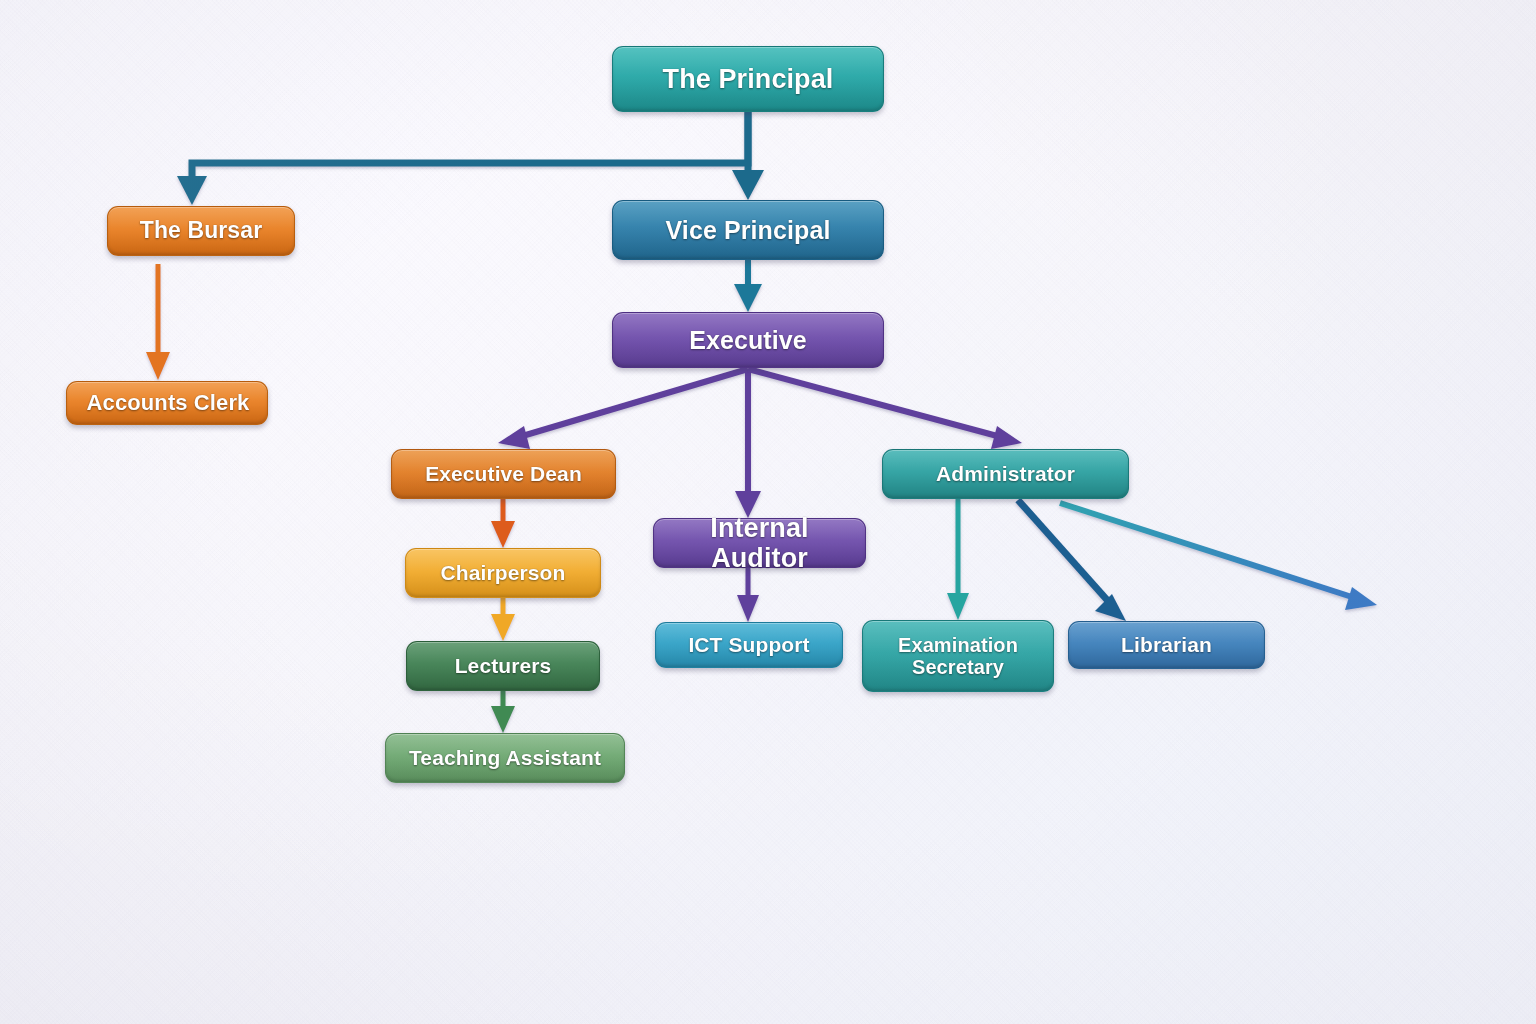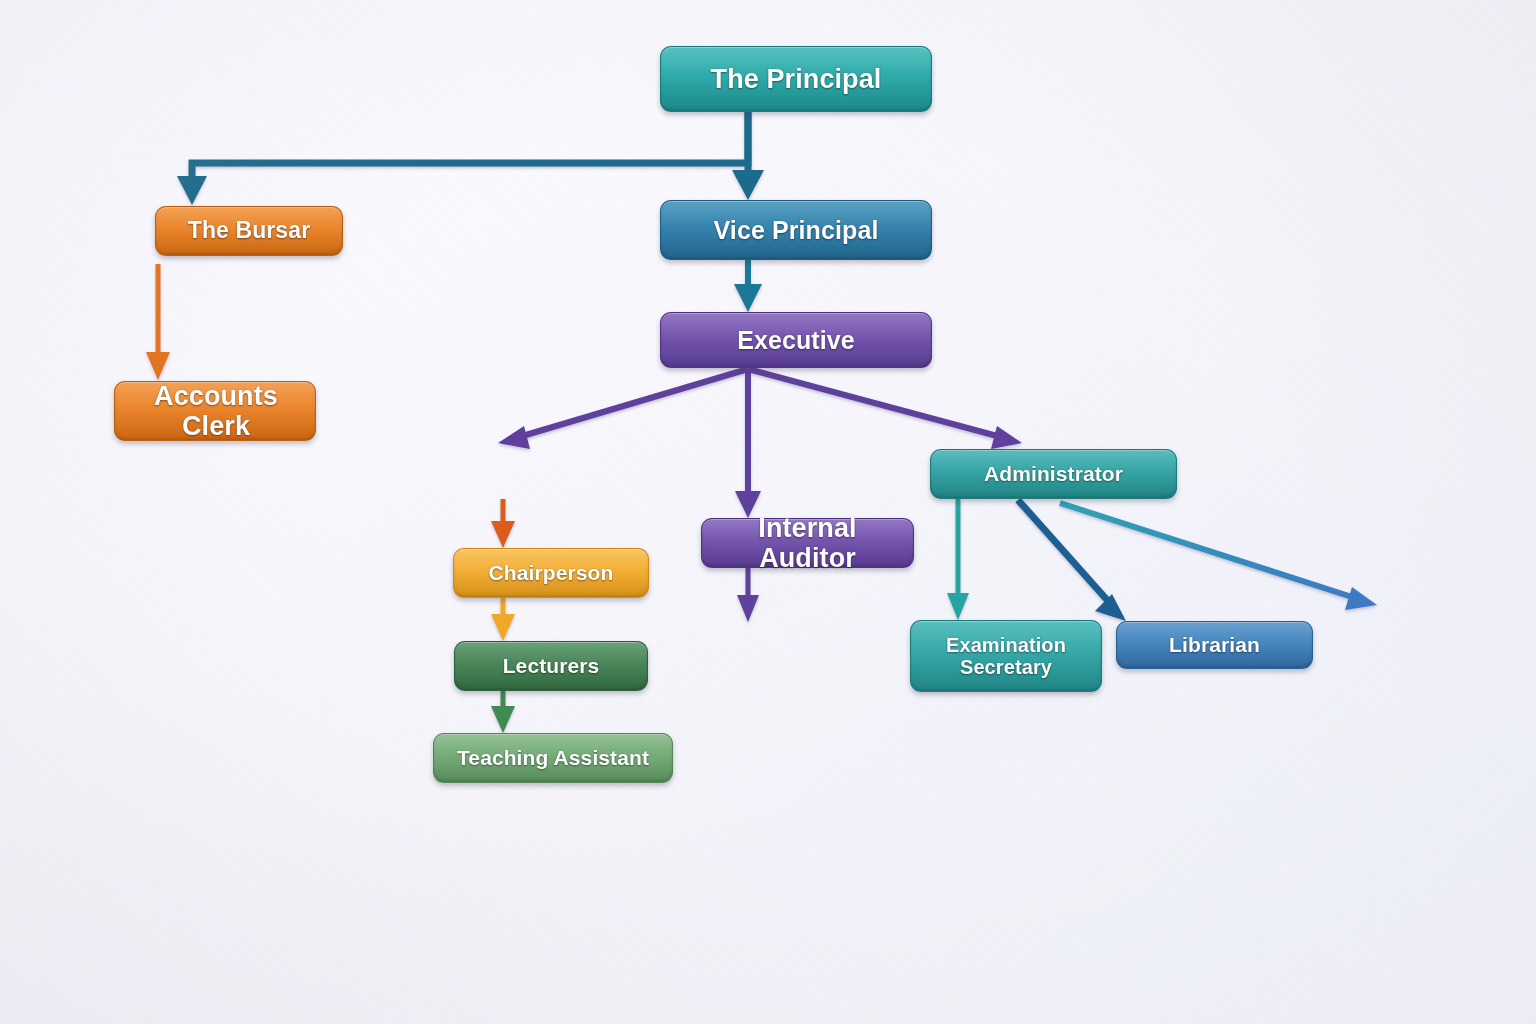--- a/index.html
+++ b/index.html
@@ -59,21 +59,20 @@
     font-weight: bold;
     letter-spacing: 0.1px;
     line-height: 1.12;
     text-shadow: 0 1px 2px rgba(0,0,0,0.42), 0 0 1px rgba(0,0,0,0.30);
     padding: 0 10px;
     z-index: 4;
     box-shadow:
       0 3px 5px rgba(60,55,90,0.30),
       0 1px 0 rgba(255,255,255,0.30) inset,
       0 -2px 3px rgba(0,0,0,0.13) inset;
-    margin-left: 48px;
   }
 
   .node::after {
     content: "";
     position: absolute;
     inset: 0;
     border-radius: 11px;
     pointer-events: none;
     background: linear-gradient(180deg, rgba(255,255,255,0.20) 0%, rgba(255,255,255,0.05) 45%, rgba(0,0,0,0.07) 100%);
   }
@@ -184,51 +183,61 @@
               border:1px solid rgba(170,85,10,0.75);">
     <span class="label">The Bursar</span>
   </div>
 
   <div class="node" style="left:612px; top:200px; width:272px; height:60px; font-size:25px;
               background: linear-gradient(180deg,#3189b4 0%,#2a7aa6 55%,#226c95 100%);
               border:1px solid rgba(20,85,120,0.78);">
     <span class="label">Vice Principal</span>
   </div>
 
-  <div class="node" style="left:66px; top:381px; width:202px; height:60px; font-size:27px;
+  <div class="node" style="left:66px; top:381px; width:202px; height:44px; font-size:22px;
               background: linear-gradient(180deg,#ef8a2c 0%,#e77c1f 55%,#d96e14 100%);
               border:1px solid rgba(170,85,10,0.75);padding-left:12px;">
     <span class="label">Accounts Clerk</span>
   </div>
 
   <div class="node" style="left:612px; top:312px; width:272px; height:56px; font-size:25px;
               background: linear-gradient(180deg,#7856b4 0%,#6b4aa8 55%,#5e3f99 100%);
               border:1px solid rgba(72,44,122,0.80);">
     <span class="label">Executive</span>
   </div>
 
+  <div class="node" style="left:391px; top:449px; width:225px; height:50px; font-size:21px;
+              background: linear-gradient(180deg,#e98a2e 0%,#e07a22 55%,#d16c18 100%);
+              border:1px solid rgba(165,82,12,0.75);">
+    <span class="label">Executive Dean</span>
+  </div>
 
   <div class="node" style="left:882px; top:449px; width:247px; height:50px; font-size:21px;
               background: linear-gradient(180deg,#31acac 0%,#2a9d9d 55%,#238c8c 100%);
               border:1px solid rgba(22,110,110,0.75);">
     <span class="label">Administrator</span>
   </div>
 
   <div class="node" style="left:653px; top:518px; width:213px; height:50px; font-size:27px;
               background: linear-gradient(180deg,#7856b4 0%,#6b4aa8 55%,#5e3f99 100%);
               border:1px solid rgba(72,44,122,0.80);">
     <span class="label">Internal Auditor</span>
   </div>
 
   <div class="node" style="left:405px; top:548px; width:196px; height:50px; font-size:21px;
               background: linear-gradient(180deg,#f7b63c 0%,#f0a828 55%,#e59a1b 100%);
               border:1px solid rgba(196,128,16,0.75);">
     <span class="label">Chairperson</span>
   </div>
 
+  <div class="node" style="left:655px; top:622px; width:188px; height:46px; font-size:21px;
+              background: linear-gradient(180deg,#37abd0 0%,#2f9fc4 55%,#2890b4 100%);
+              border:1px solid rgba(25,115,145,0.75);">
+    <span class="label">ICT Support</span>
+  </div>
 
   <div class="node" style="left:862px; top:620px; width:192px; height:72px; font-size:20px;
               background: linear-gradient(180deg,#31aeae 0%,#2aa0a0 55%,#238f8f 100%);
               border:1px solid rgba(22,112,112,0.75);">
     <span class="label">Examination Secretary</span>
   </div>
 
   <div class="node" style="left:1068px; top:621px; width:197px; height:48px; font-size:21px;
               background: linear-gradient(180deg,#4489c4 0%,#3b7db8 55%,#326fa8 100%);
               border:1px solid rgba(32,88,134,0.78);">

